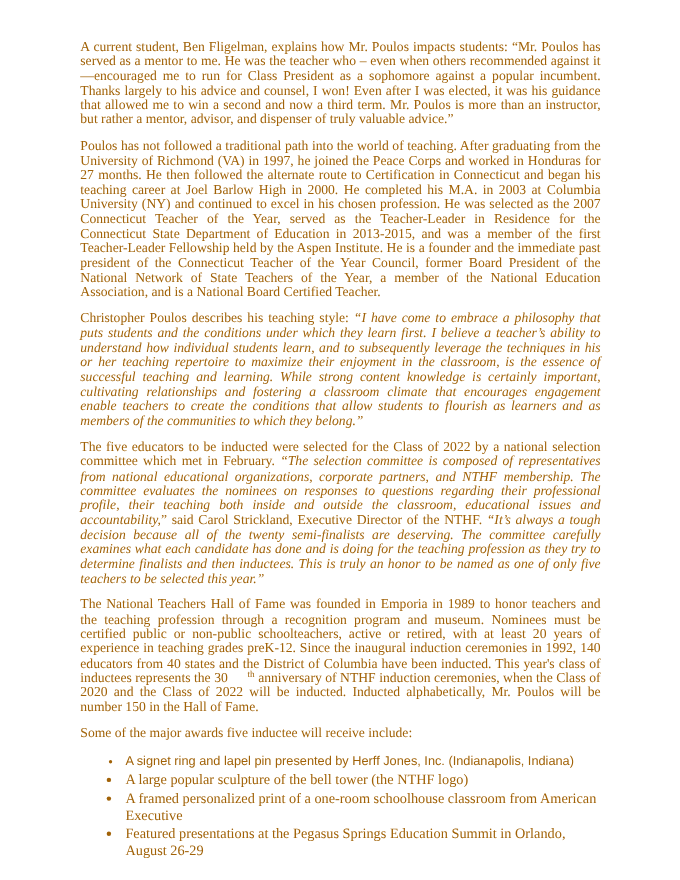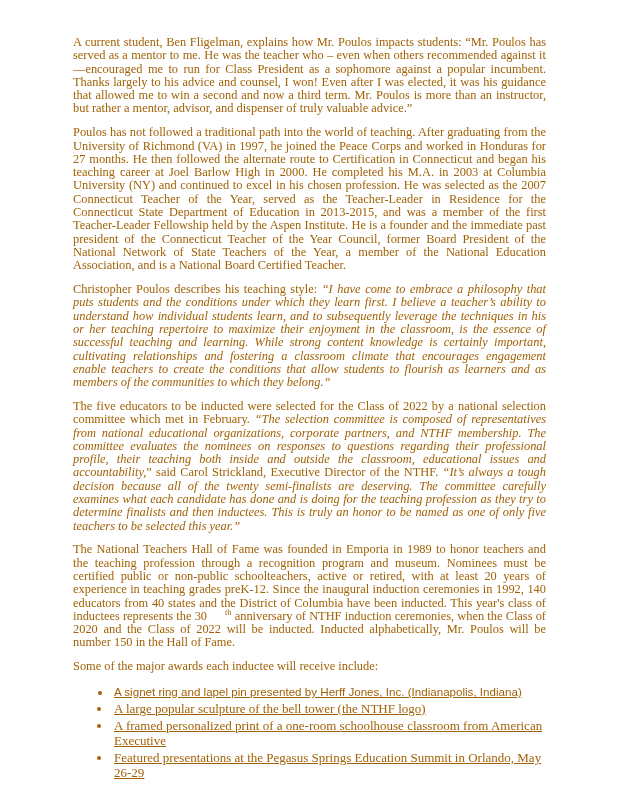--- a/index.html
+++ b/index.html
@@ -41,21 +41,20 @@
   }
   .doc ul {
     margin: 7px 0 27px 0;
     padding: 0 0 0 39px;
     list-style: disc outside;
   }
   .doc li {
     margin: 0 0 2px 0;
     padding-left: 2px;
     text-align: left;
-    text-decoration: underline;
   }
   .doc li.serif {
     font-family: "Liberation Serif", serif;
     font-size: 13px;
     line-height: 15px;
   }
   .doc li.sans {
     font-family: "Liberation Sans", sans-serif;
     font-size: 11.6px;
     line-height: 15px;
@@ -64,21 +63,21 @@
 </head>
 <body>
 
 <div class="page">
   <div class="doc">
       <p><span class="normal">A current student, Ben Fligelman, explains how Mr. Poulos impacts students: “Mr. Poulos has served as a mentor to me. He was the teacher who – even when others recommended against it—encouraged me to run for Class President as a sophomore against a popular incumbent. Thanks largely to his advice and counsel, I won!  Even after I was elected, it was his guidance that allowed me to win a second and now a third term. Mr. Poulos is more than an instructor, but rather a mentor, advisor, and dispenser of truly valuable advice.”</span></p>
       <p><span class="normal">Poulos has not followed a traditional path into the world of teaching. After graduating from the University of Richmond (VA) in 1997, he joined the Peace Corps and worked in Honduras for 27 months. He then followed the alternate route to Certification in Connecticut and began his teaching career at Joel Barlow High in 2000.  He completed his M.A. in 2003 at Columbia University (NY) and continued to excel in his chosen profession.  He was selected as the 2007 Connecticut Teacher of the Year, served as the Teacher-Leader in Residence for the Connecticut State Department of Education in 2013-2015, and was a member of the first Teacher-Leader Fellowship held by the Aspen Institute. He is a founder and the immediate past president of the Connecticut Teacher of the Year Council, former Board President of the National Network of State Teachers of the Year, a member of the National Education Association, and is a National Board Certified Teacher.</span></p>
       <p><span class="normal">Christopher Poulos describes his teaching style: </span><span class="italic">“I have come to embrace a philosophy that puts students and the conditions under which they learn first.  I believe a teacher’s ability to understand how individual students learn, and to subsequently leverage the techniques in his or her teaching repertoire to maximize their enjoyment in the classroom, is the essence of successful teaching and learning. While strong content knowledge is certainly important, cultivating relationships and fostering a classroom climate that encourages engagement enable teachers to create the conditions that allow students to flourish as learners and as members of the communities to which they belong.”</span></p>
       <p><span class="normal">The five educators to be inducted were selected for the Class of 2022 by a national selection committee which met in February.  </span><span class="italic">“The selection committee is composed of representatives from national educational organizations, corporate partners, and NTHF membership.  The committee evaluates the nominees on responses to questions regarding their professional profile, their teaching both inside and outside the classroom, educational issues and accountability,</span><span class="normal">” said Carol Strickland, Executive Director of the NTHF. </span><span class="italic">“It’s always a tough decision because all of the twenty semi-finalists are deserving.  The committee carefully examines what each candidate has done and is doing for the teaching profession as they try to determine finalists and then inductees.  This is truly an honor to be named as one of only five teachers to be selected this year.”</span></p>
       <p><span class="normal">The National Teachers Hall of Fame was founded in Emporia in 1989 to honor teachers and the teaching profession through a recognition program and museum.   Nominees must be certified public or non-public schoolteachers, active or retired, with at least 20 years of experience in teaching grades preK-12. Since the inaugural induction ceremonies in 1992, 140 educators from 40 states and the District of Columbia have been inducted. This year's class of inductees represents the 30</span><sup class="sup">th</sup><span class="normal"> anniversary of NTHF induction ceremonies, when the Class of 2020 and the Class of 2022 will be inducted. Inducted alphabetically, Mr. Poulos will be number 150 in the Hall of Fame.</span></p>
-      <p class="no-justify"><span class="normal">Some of the major awards each inductee will receive include:</span></p>
+      <p class="no-justify"><span class="normal">Some of the major awards five inductee will receive include:</span></p>
       <ul>
         <li class="sans">A signet ring and lapel pin presented by Herff Jones, Inc. (Indianapolis, Indiana)</li>
         <li class="serif">A large popular sculpture of the bell tower (the NTHF logo)</li>
         <li class="serif">A framed personalized print of a one-room schoolhouse classroom from American Executive</li>
-        <li class="serif">Featured presentations at the Pegasus Springs Education Summit in Orlando, May 26-29</li>
+        <li class="serif">Featured presentations at the Pegasus Springs Education Summit in Orlando, August 26-29</li>
       </ul>
     </div>
 </div>
 
 </body></html>

